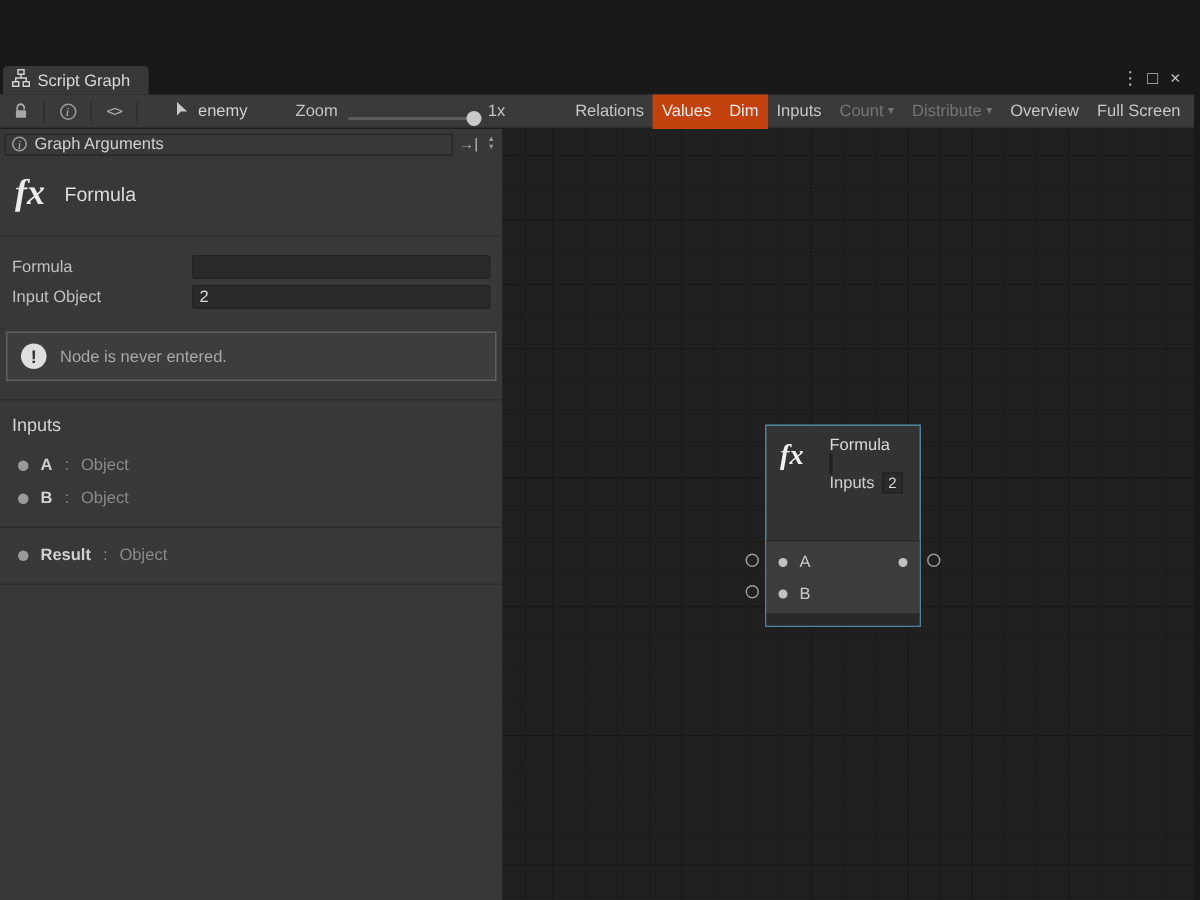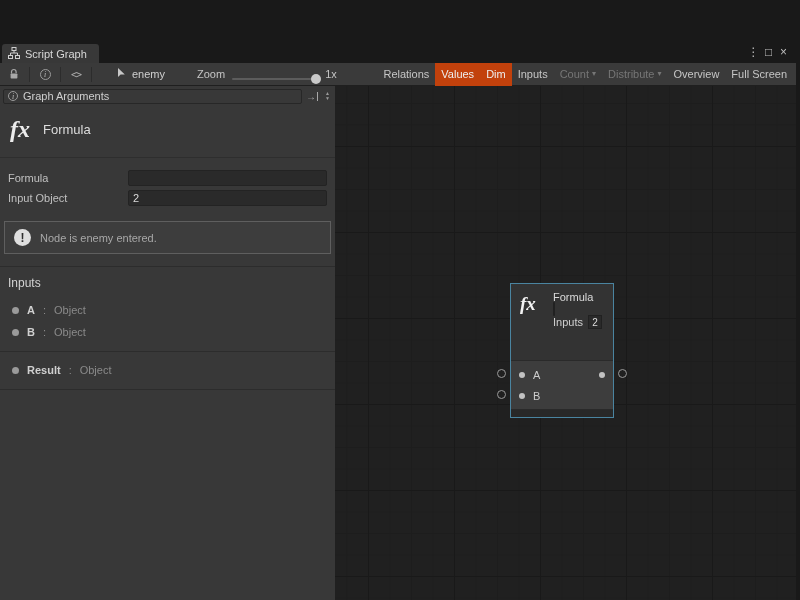--- a/index.html
+++ b/index.html
@@ -223,21 +223,21 @@
           <input class="field-input" value="" style="">
         </div>
         <div class="field-row">
           <span class="field-label">Input Object</span>
           <input class="field-input" value="2" style="">
         </div>
       </div>
 
       <div class="warning-box">
         <span class="warn-icon">!</span>
-        <span class="warn-text">Node is enemy entered.</span>
+        <span class="warn-text">Node is never entered.</span>
       </div>
 
       <div class="section">
         <div class="section-title">Inputs</div>
         <div class="port-line">
           <span class="port-bullet"></span>
           <span class="port-name">A</span>
           <span class="port-sep">:</span>
           <span class="port-type">Object</span>
         </div>

